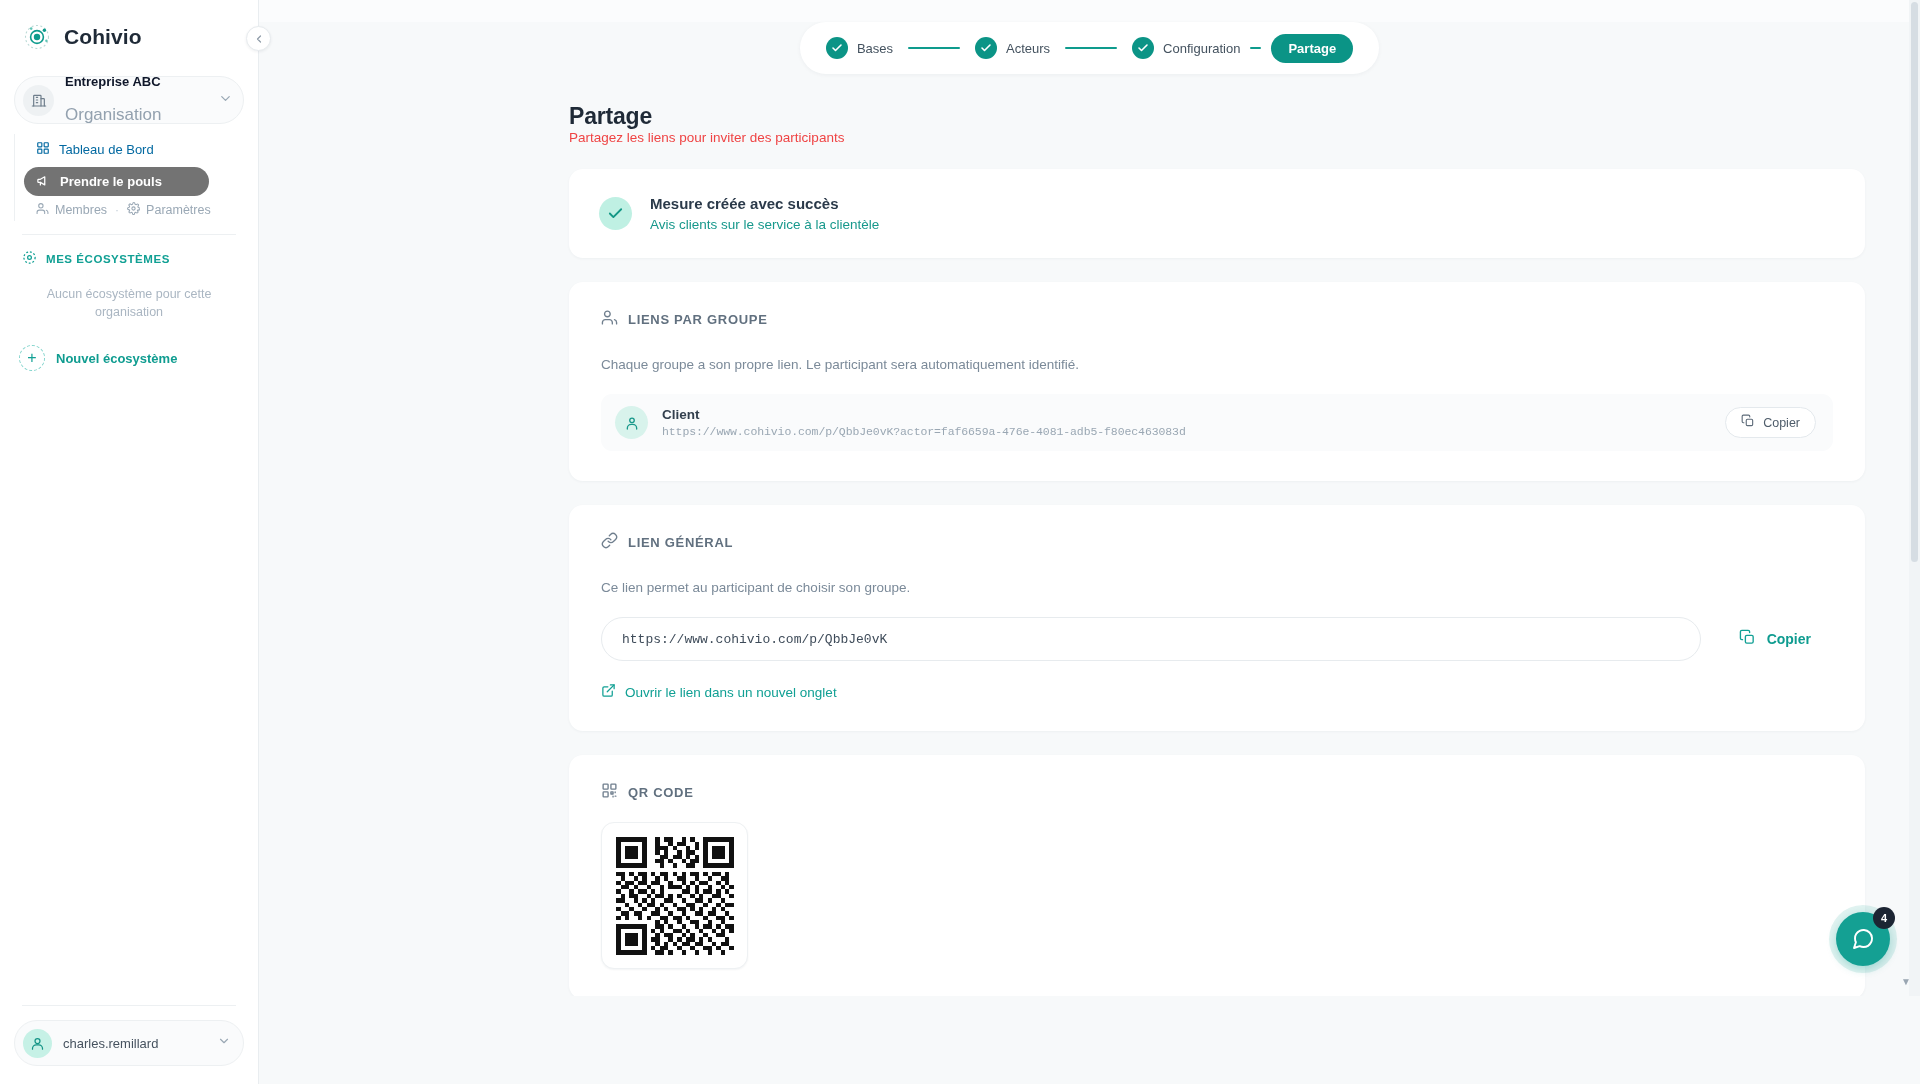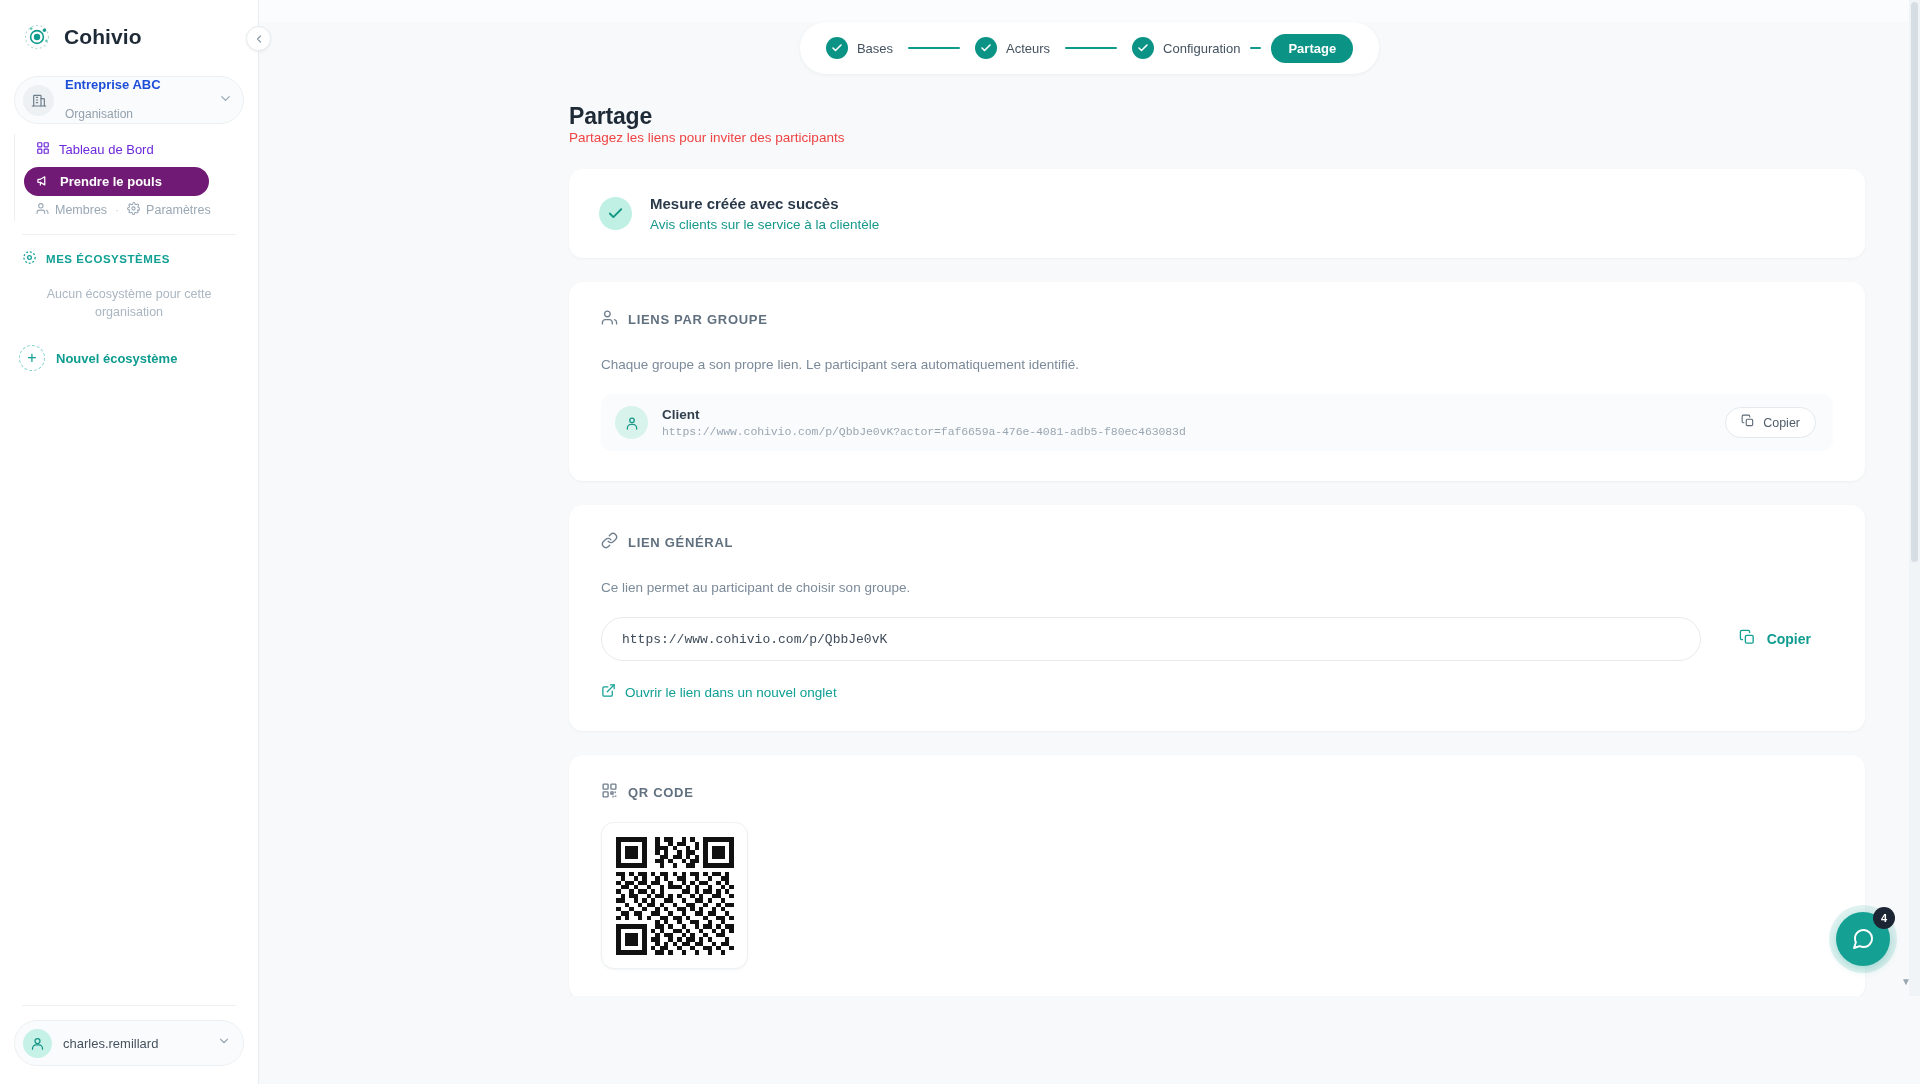--- a/index.html
+++ b/index.html
@@ -31,32 +31,32 @@
     height: 48px;
     display: flex; align-items: center; gap: 11px;
     padding: 0 10px 0 8px;
   }
   .org-avatar {
     width: 31px; height: 31px; border-radius: 50%;
     background: #eef1f3; display: flex; align-items: center; justify-content: center;
     flex: 0 0 31px;
   }
   .org-text { flex: 1; min-width: 0; line-height: 1.15; }
-  .org-title { font-size: 13px; font-weight: 700; color: #1d4ed8; }
-  .org-sub { font-size: 12px; color: #93a1af; margin-top: 15px; }
+  .org-title { font-size: 13px; font-weight: 700; color: #0f172a; }
+  .org-sub { font-size: 17px; color: #93a1af; margin-top: 15px; }
   .chev { color: #9aa8b5; flex: 0 0 auto; }
 
   .nav-group { margin: 10px 0 0 14px; padding-left: 9px; border-left: 1px solid #edf0f2; }
   .nav-item {
     display: flex; align-items: center; gap: 9px;
     height: 30px; padding: 0 12px; border-radius: 16px;
-    font-size: 13px; color: #6d28d9; margin-bottom: 3px;
+    font-size: 13px; color: #0369a1; margin-bottom: 3px;
   }
   .nav-item.active {
-    background: #701a75; color: #ffffff; font-weight: 600;
+    background: #737373; color: #ffffff; font-weight: 600;
     height: 29px; width: 185px; border-radius: 15px;
   }
   .nav-mini { display: flex; align-items: center; gap: 8px; padding: 3px 12px; font-size: 12.5px; color: #9aa8b5; }
   .nav-mini .dot { color: #c3ced8; font-size: 12px; }
   .nav-mini-item { display: flex; align-items: center; gap: 6px; }
 
   .sep { height: 1px; background: #edf0f2; margin: 13px 22px 0 22px; }
 
   .eco-head {
     display: flex; align-items: center; gap: 9px;

